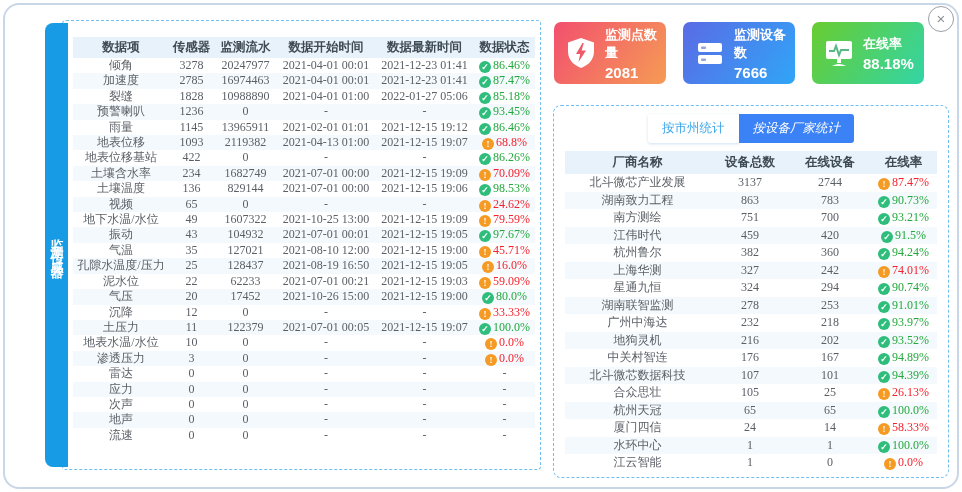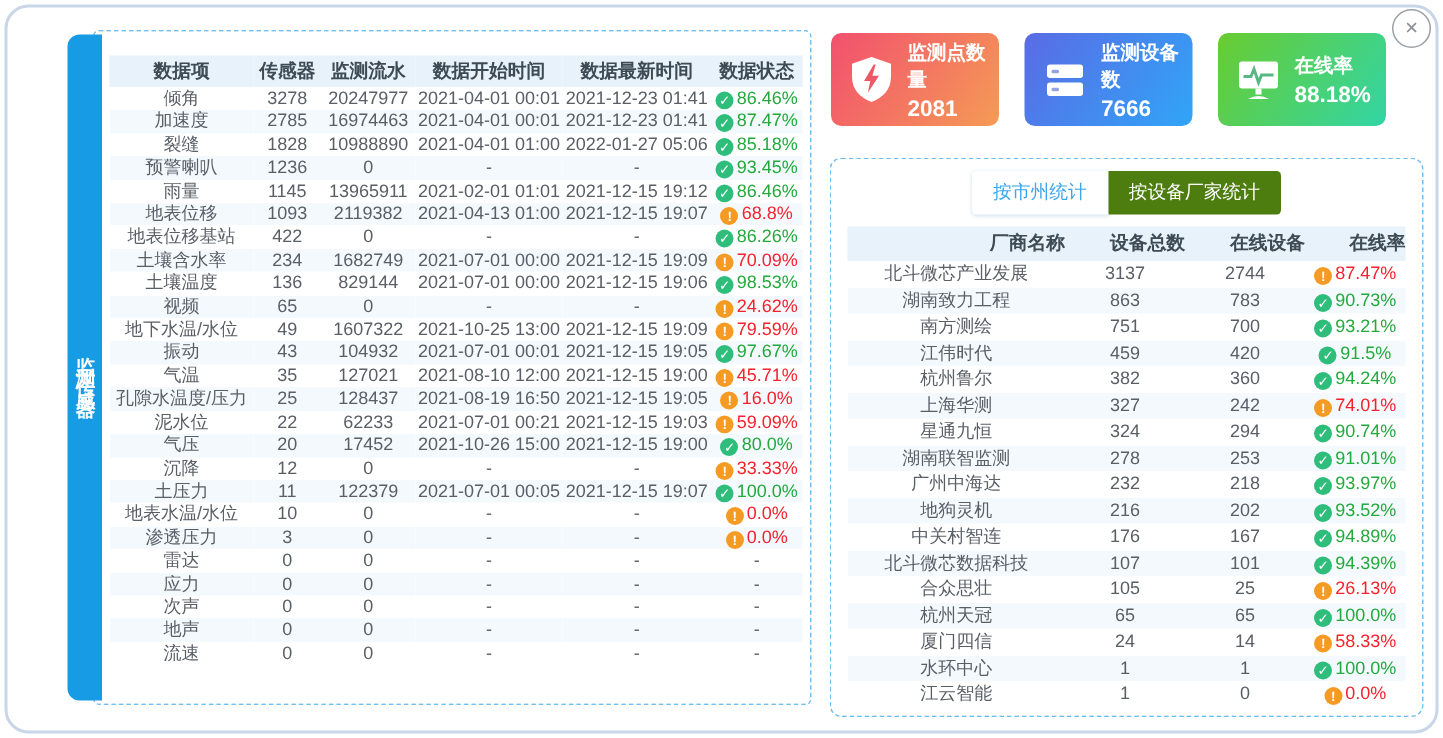--- a/index.html
+++ b/index.html
@@ -13,31 +13,31 @@
   
   .vbar{position:absolute;left:45px;top:23px;width:23px;height:444px;background:#179BE5;border-radius:8px 0 0 8px;
     color:#fff;display:flex;align-items:center;justify-content:center;z-index:3;}
   .vbar span{writing-mode:vertical-rl;text-orientation:upright;font-size:13px;letter-spacing:7px;font-weight:bold;}
 
   
   .left-panel{position:absolute;left:62px;top:20px;width:479px;height:450px;border:1px dashed #6FBFF0;border-radius:4px;box-sizing:border-box;}
   .right-panel{position:absolute;left:553px;top:105px;width:396px;height:373px;border:1px dashed #6FBFF0;border-radius:8px;box-sizing:border-box;}
 
   
-  table{border-collapse:collapse;table-layout:fixed;}
+  table{border-collapse:collapse;table-layout:fixed;font-family:Liberation Serif, serif;}
   th{background:#E7F2FA;color:#3E4A54;font-weight:bold;font-size:12.5px;padding:0;}
   td{color:#5a5f66;font-size:12px;text-align:center;padding:0;white-space:nowrap;overflow:hidden;}
   tbody tr:nth-child(even){background:#F4F9FD;}
 
   .sensor-table{position:absolute;left:10px;top:16px;width:462px;}
   .sensor-table th{height:21px;}
   .sensor-table td{height:15.4px;line-height:15.4px;}
 
   .vendor-table{position:absolute;left:11px;top:45px;width:372px;}
-  .vendor-table th{height:23px;text-align:right;}
+  .vendor-table th{height:23px;}
   .vendor-table td{height:17.5px;line-height:17.5px;}
 
   
   .ico{display:inline-block;width:12px;height:12px;border-radius:50%;color:#fff;font-size:9px;line-height:12px;
     text-align:center;vertical-align:-1px;margin-right:2px;font-weight:bold;}
   .st-ok .ico{background:#2EBD7B;}
   .st-ok .txt{color:#23A93D;}
   .st-warn .ico{background:#F59A23;}
   .st-warn .txt{color:#F5222D;}
   .st-none{color:#5a5f66;}
@@ -47,21 +47,21 @@
   .card{width:112px;height:62px;border-radius:7px;color:#fff;display:flex;align-items:center;padding:0 0 0 12px;box-sizing:border-box;}
   .card .cicon{width:30px;height:32px;flex:0 0 30px;margin-right:9px;}
   .card .ctxt{display:flex;flex-direction:column;gap:2px;}
   .card .clabel{font-size:13px;font-weight:bold;}
   .card .cvalue{font-size:15px;font-weight:bold;}
 
   
   .tabs{position:absolute;left:0;right:0;top:8px;display:flex;justify-content:center;align-items:flex-end;}
   .tab{height:29px;line-height:29px;font-size:12.5px;text-align:center;padding:0 14px;cursor:pointer;box-sizing:border-box;}
   .tab-inactive{background:#fff;color:#3BA6EA;box-shadow:0 1px 3px rgba(120,170,210,.35);border-radius:3px 0 0 3px;}
-  .tab-active{background:#4d7c0f;color:#fff;border-radius:0 3px 3px 0;}
+  .tab-active{background:#3b82f6;color:#fff;border-radius:0 3px 3px 0;font-style:italic;}
 </style>
 </head>
 <body>
 
 <div class="stage">
   <div class="dialog"></div>
 
   <div class="close-btn">×</div>
 
   <div class="left-panel">

